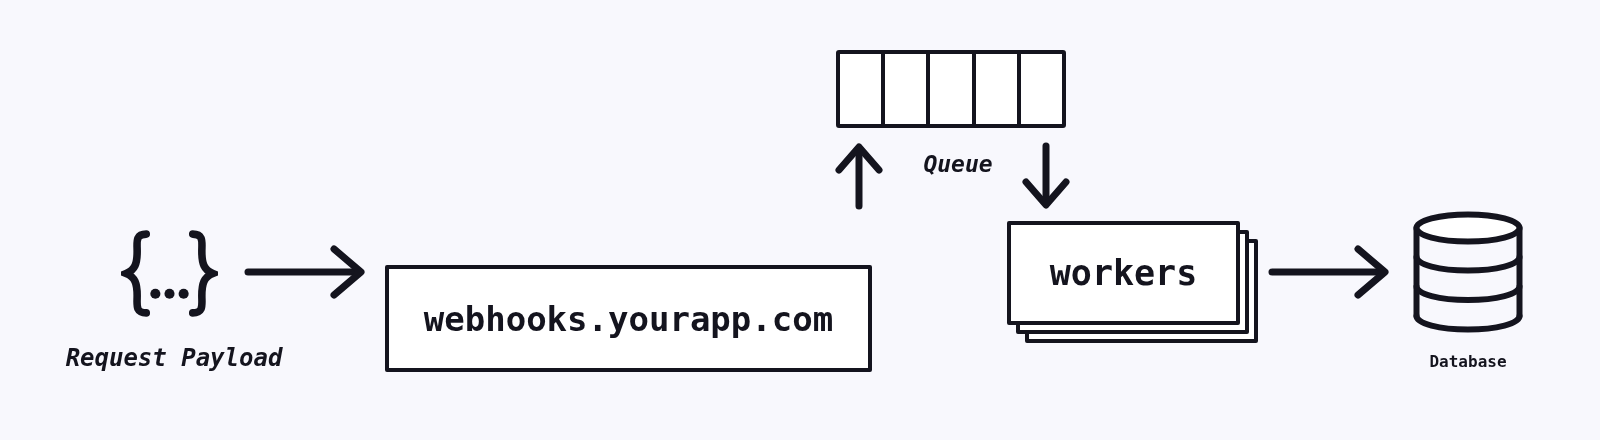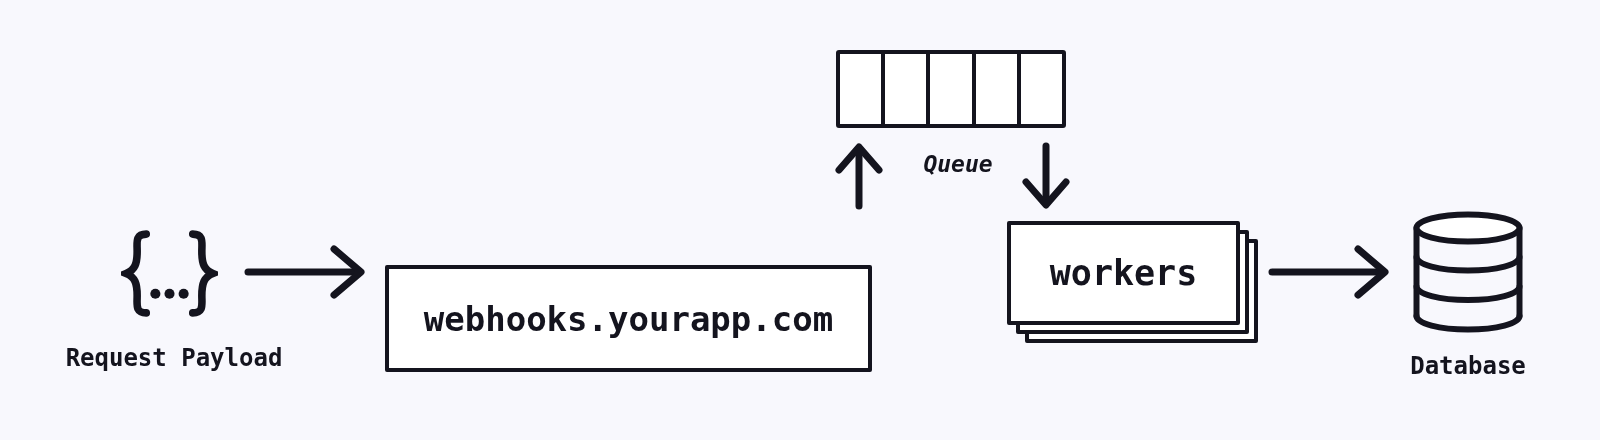--- a/index.html
+++ b/index.html
@@ -47,21 +47,21 @@
     left: 121px; top: 230px;
     width: 97px; height: 87px;
   }
   .payload-icon path {
     fill: none;
     stroke: var(--ink);
     stroke-width: 7.5;
     stroke-linecap: round;
   }
   .payload-icon circle { fill: var(--ink); }
-  .payload-label { left: 38px; top: 345px; width: 272px; font-size: 24px; }
+  .payload-label { left: 38px; top: 345px; width: 272px; font-size: 24px; font-style: italic; }
   
   .server-box {
     position: absolute;
     left: 385px; top: 221px;
     width: 487px; height: 107px;
     background: var(--fill);
     border: 4px solid var(--ink);
     border-radius: 2px;
     display: flex;
     align-items: center;
@@ -108,21 +108,21 @@
     left: 1412px; top: 211px;
     width: 112px; height: 122px;
   }
   .db-icon path, .db-icon ellipse {
     fill: none;
     stroke: var(--ink);
     stroke-width: 6;
     stroke-linecap: round;
   }
   .db-icon ellipse { fill: var(--fill); }
-  .db-label { left: 1388px; top: 353px; width: 160px; font-size: 24px; }
+  .db-label { left: 1388px; top: 353px; width: 160px; font-size: 16px; }
 </style>
 </head>
 <body>
 
 <div class="canvas">
 
   <svg class="arrow-layer" viewBox="0 0 1600 440" aria-hidden="true">
     <g>
       <path d="M248 272 L357 272"></path>
       <path d="M334 249 L361 272 L334 295"></path>

